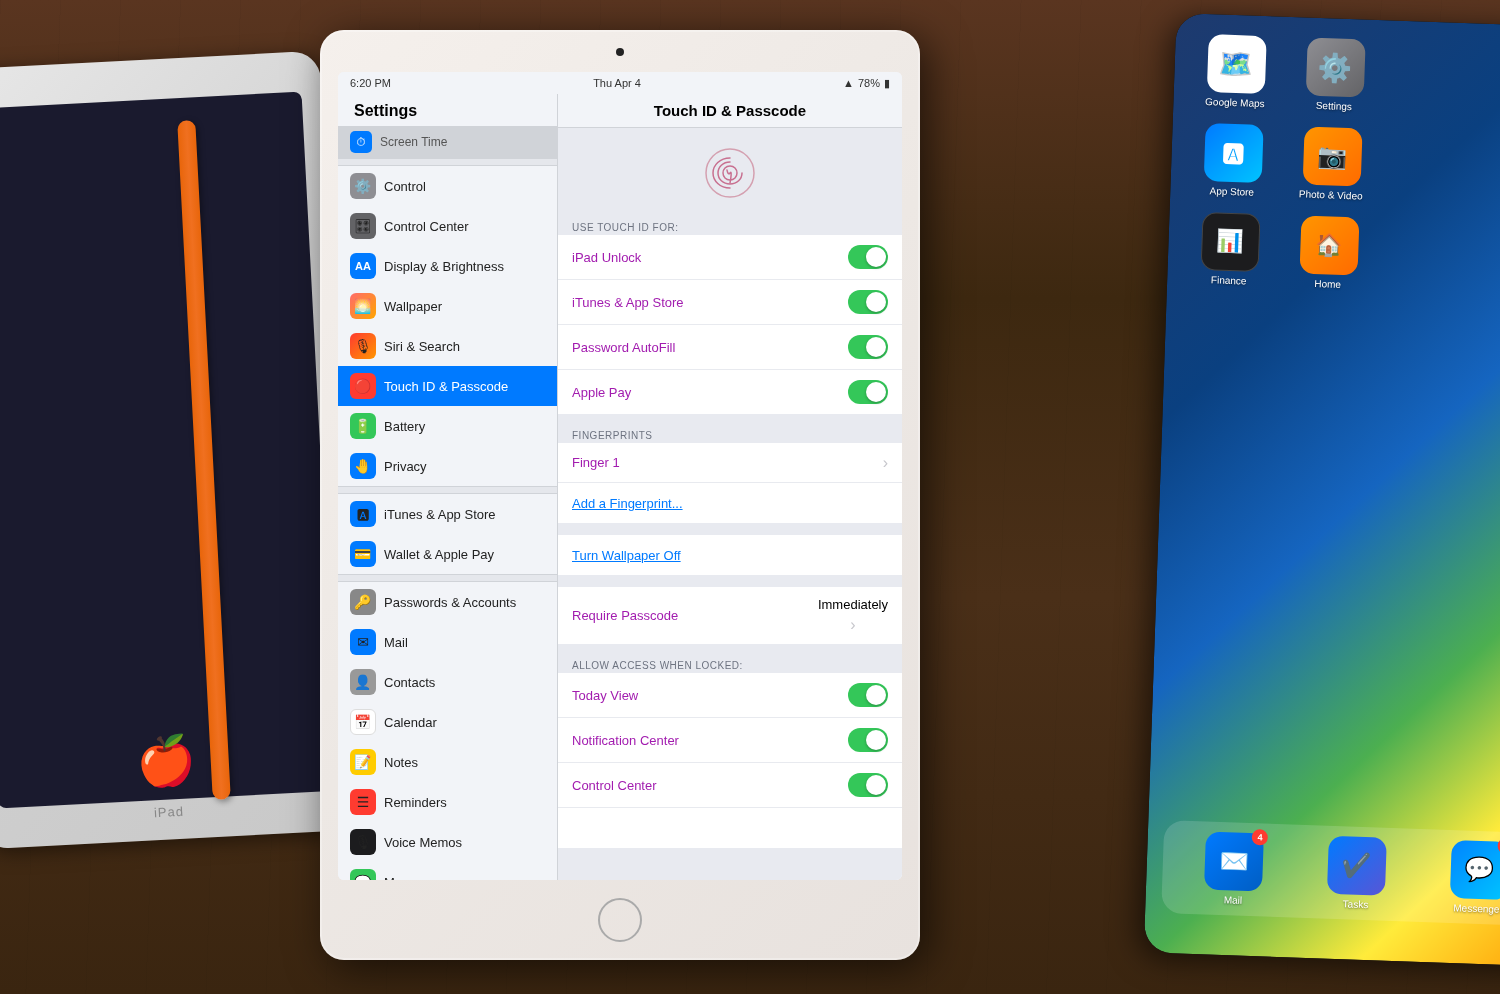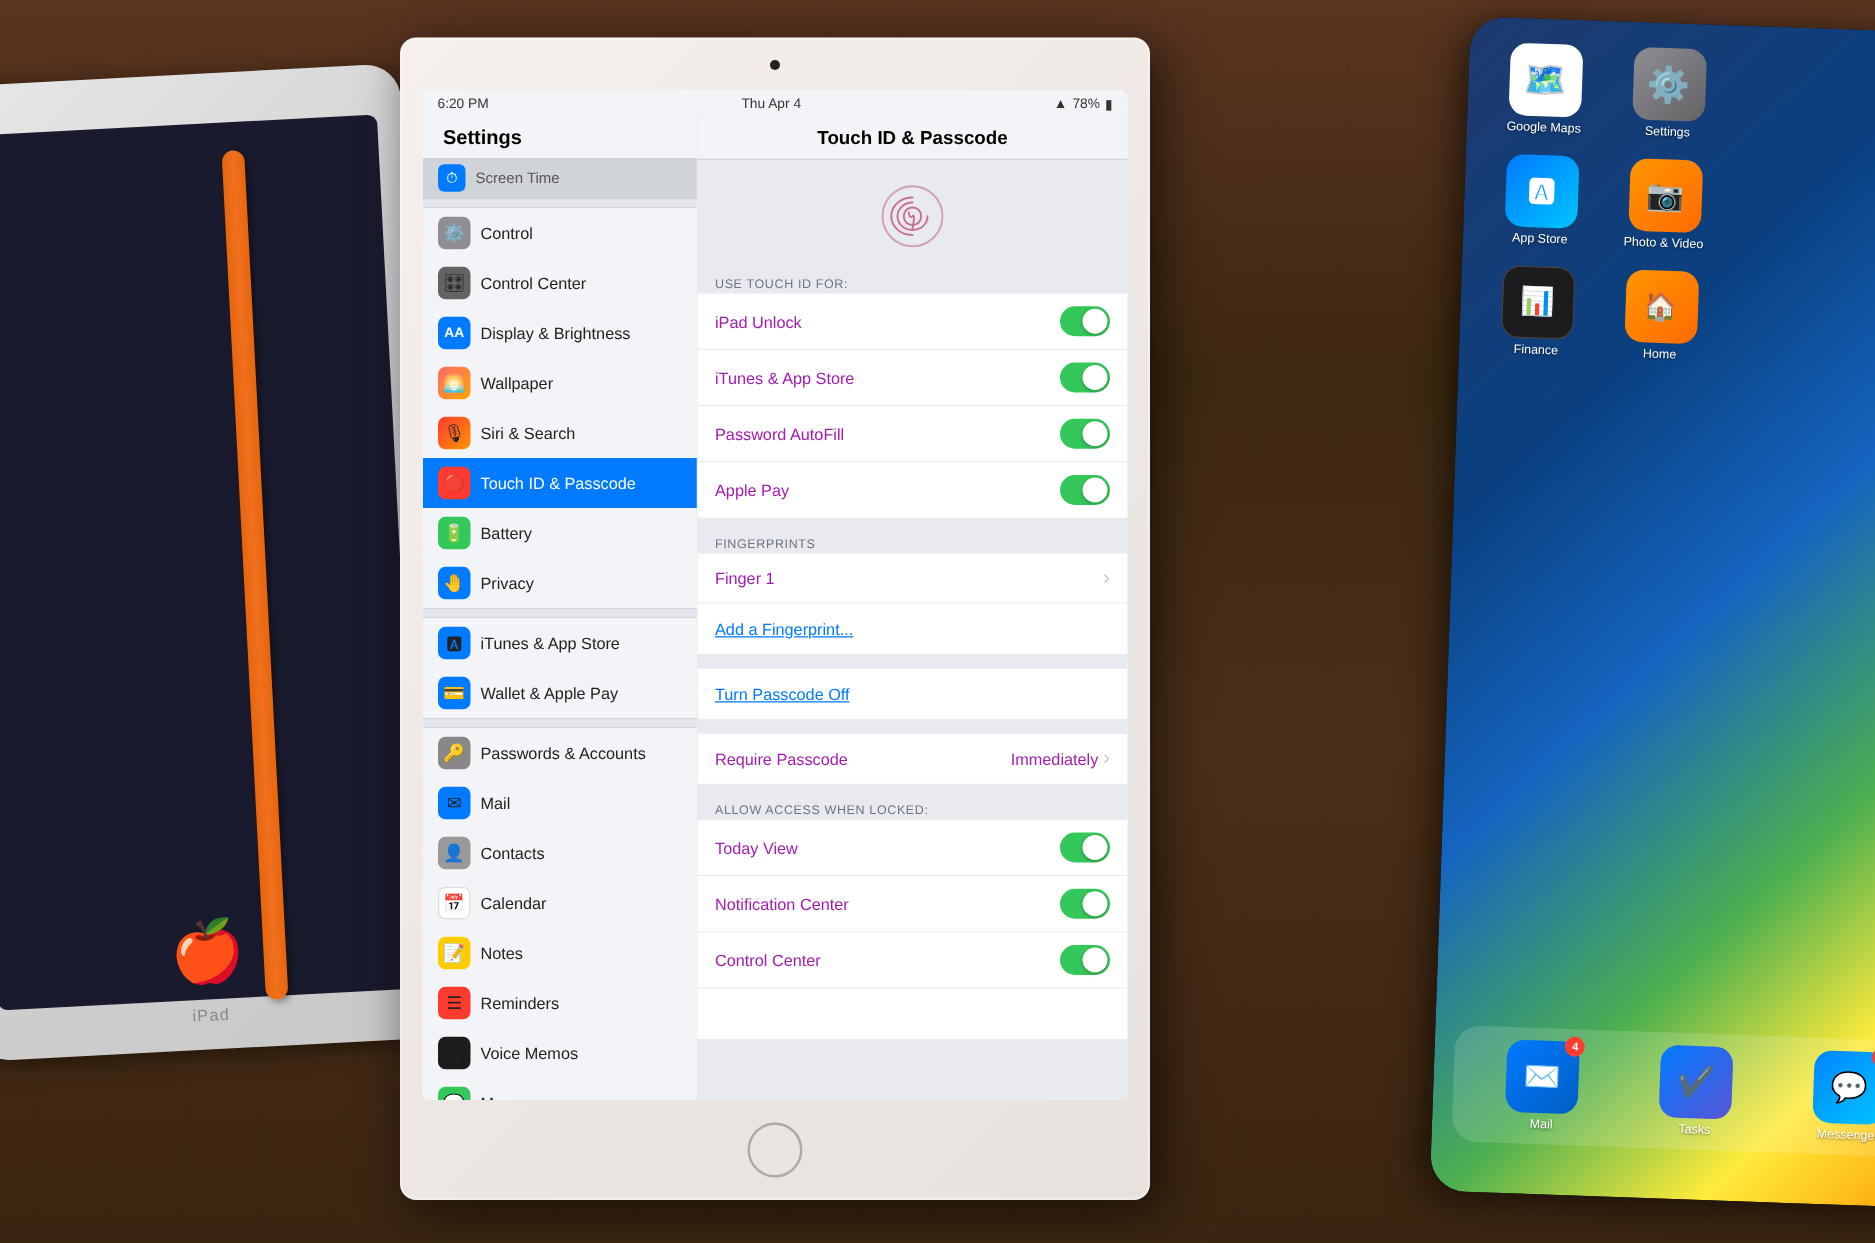--- a/index.html
+++ b/index.html
@@ -78,21 +78,21 @@
     }
 
     
     .ipad-main {
       position: absolute;
       left: 320px;
       top: 30px;
       width: 600px;
       height: 930px;
       background: linear-gradient(135deg, #f5f0ec 0%, #ede8e4 50%, #e8e2de 100%);
-      border-radius: 13px;
+      border-radius: 24px;
       box-shadow: 8px 8px 40px rgba(0,0,0,0.6), inset 0 0 0 2px rgba(255,255,255,0.3);
       z-index: 10;
     }
     .ipad-main-camera {
       position: absolute;
       top: 18px;
       left: 50%;
       transform: translateX(-50%);
       width: 8px;
       height: 8px;
@@ -254,24 +254,25 @@
       background: #fff;
     }
     .settings-row:last-child { border-bottom: none; }
     .row-label {
       font-size: 13px;
       color: #a21caf;
     }
     .row-label.blue { color: #007aff; text-decoration: underline; }
     .row-value {
       font-size: 13px;
-      color: #a21caf;
+      color: #000000;
       display: flex;
       align-items: center;
       gap: 4px;
+      flex-direction: column;
     }
 
     
     .toggle {
       width: 40px;
       height: 24px;
       border-radius: 12px;
       position: relative;
       flex-shrink: 0;
     }
@@ -547,21 +548,21 @@
             </div>
             <div class="settings-row">
               <span class="row-label blue">Add a Fingerprint...</span>
             </div>
           </div>
         </div>
 
         <div class="settings-section">
           <div class="settings-group">
             <div class="settings-row">
-              <span class="row-label blue">Turn Passcode Off</span>
+              <span class="row-label blue">Turn Wallpaper Off</span>
             </div>
           </div>
         </div>
 
         <div class="settings-section">
           <div class="settings-group">
             <div class="settings-row">
               <span class="row-label">Require Passcode</span>
               <div class="row-value">
                 <span>Immediately</span>

